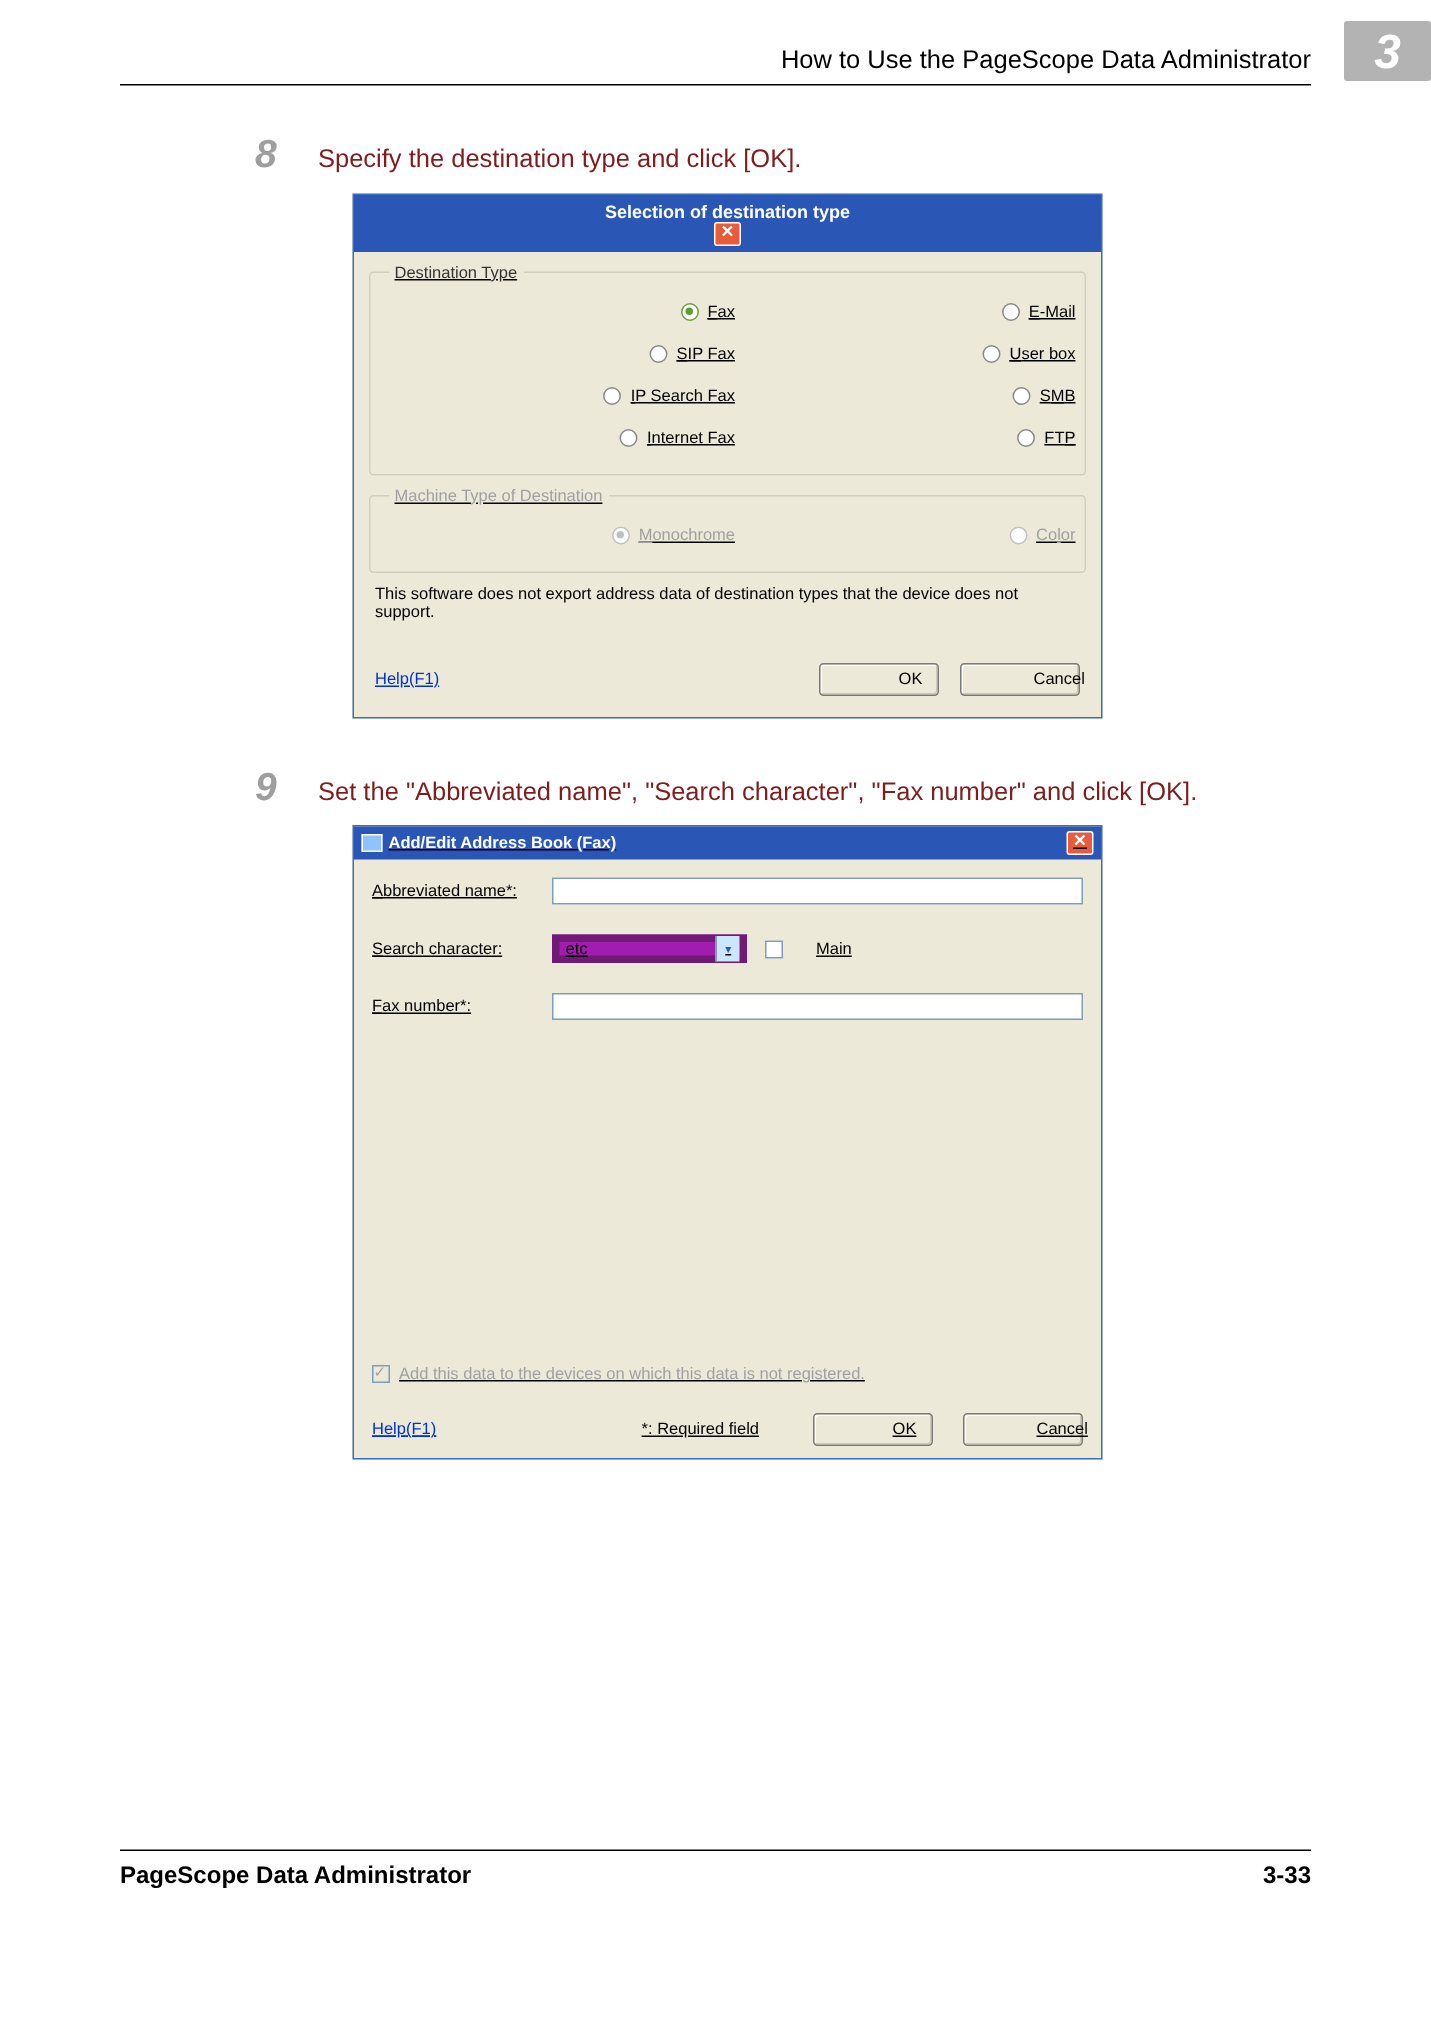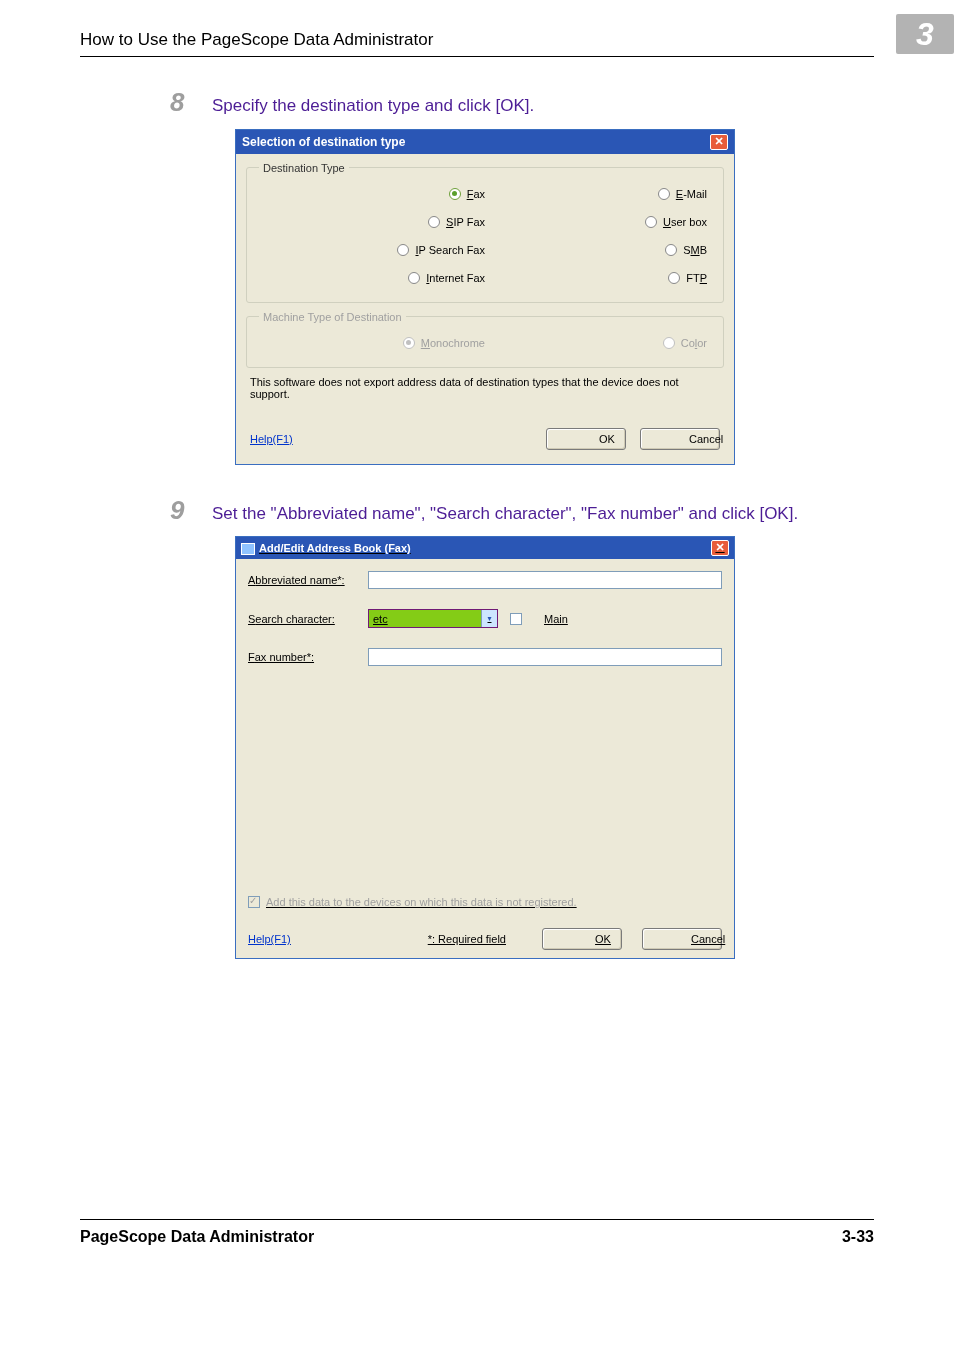--- a/index.html
+++ b/index.html
@@ -11,21 +11,21 @@
   }
   .page {
     padding: 30px 80px 40px 80px;
     position: relative;
   }
   .header-line {
     border-bottom: 1px solid #000;
     padding-bottom: 6px;
     margin-bottom: 30px;
     display: flex;
-    justify-content: flex-start;
+    justify-content: flex-end;
     align-items: flex-end;
   }
   .header-title {
     font-size: 17px;
     color: #000;
   }
   .chapter-badge {
     position: absolute;
     top: 14px;
     right: 0;
@@ -51,21 +51,21 @@
     font-size: 26px;
     font-weight: bold;
     font-style: italic;
     color: #9e9e9e;
     width: 42px;
     flex-shrink: 0;
     font-family: Arial, sans-serif;
   }
   .step-text {
     font-size: 17px;
-    color: #4c1d95;
+    color: #7f1d1d;
     line-height: 1.45;
   }
   .screenshot-wrap {
     margin-left: 155px;
     margin-bottom: 30px;
   }
 
   
   .dlg {
     border: 1px solid #3a6ec0;
@@ -77,42 +77,44 @@
   .dlg-title {
     background: linear-gradient(to right, #2a56b5, #3c7bd8 40%, #2a56b5);
     background: #2a56b5;
     color: #fff;
     font-weight: bold;
     padding: 4px 6px;
     display: flex;
     justify-content: space-between;
     align-items: center;
     font-size: 12px;
+    flex-direction: column;
   }
   .dlg-close {
     background: #e85c3a;
     border: 1px solid #fff;
     color: #fff;
     width: 18px;
     height: 16px;
     font-size: 11px;
     line-height: 12px;
     text-align: center;
     font-weight: bold;
     border-radius: 2px;
   }
   .dlg-body {
     padding: 8px 10px 10px 10px;
     background: #ece9d8;
   }
   fieldset.grp {
     border: 1px solid #d0d0bf;
     border-radius: 3px;
-    padding: 6px 12px 10px 12px;
+    padding: 6px 2px 10px 12px;
     margin: 0 0 8px 0;
+    text-decoration: underline;
   }
   fieldset.grp legend {
     font-size: 11px;
     color: #0046d5;
     color: #333;
     padding: 0 4px;
   }
   fieldset.grp.disabled legend { color: #a0a0a0; }
   .radio-row {
     display: flex;
@@ -170,22 +172,22 @@
   }
   .dlg2-body { padding:12px 12px 8px 12px; }
   .form-row { display:flex; align-items:center; margin-bottom:20px; }
   .form-label { width:120px; font-size:11px; }
   .form-label .ul { text-decoration:underline; }
   .text-input {
     border:1px solid #7f9db9; height:18px; font-size:11px; padding:0 4px;
     flex:1;
   }
   .select-box {
-    border:1px solid #701a75; height:19px; width:130px; display:flex;
-    align-items:center; justify-content:space-between; background:#84cc16;
+    border:5px solid #701a75; height:19px; width:130px; display:flex;
+    align-items:center; justify-content:space-between; background:#a21caf;
     font-size:11px; padding-left:4px;
   }
   .select-arrow {
     width:16px; height:17px; background:#cde6ff; border-left:1px solid #7f9db9;
     display:flex; align-items:center; justify-content:center; color:#4a6; font-size:8px;
     color:#2a56b5;
   }
   .check-wrap { display:flex; align-items:center; gap:22px; margin-left:12px; font-size:11px;justify-content:space-between; }
   .checkbox {
     width:12px; height:12px; border:1px solid #7f9db9; background:#fff;

